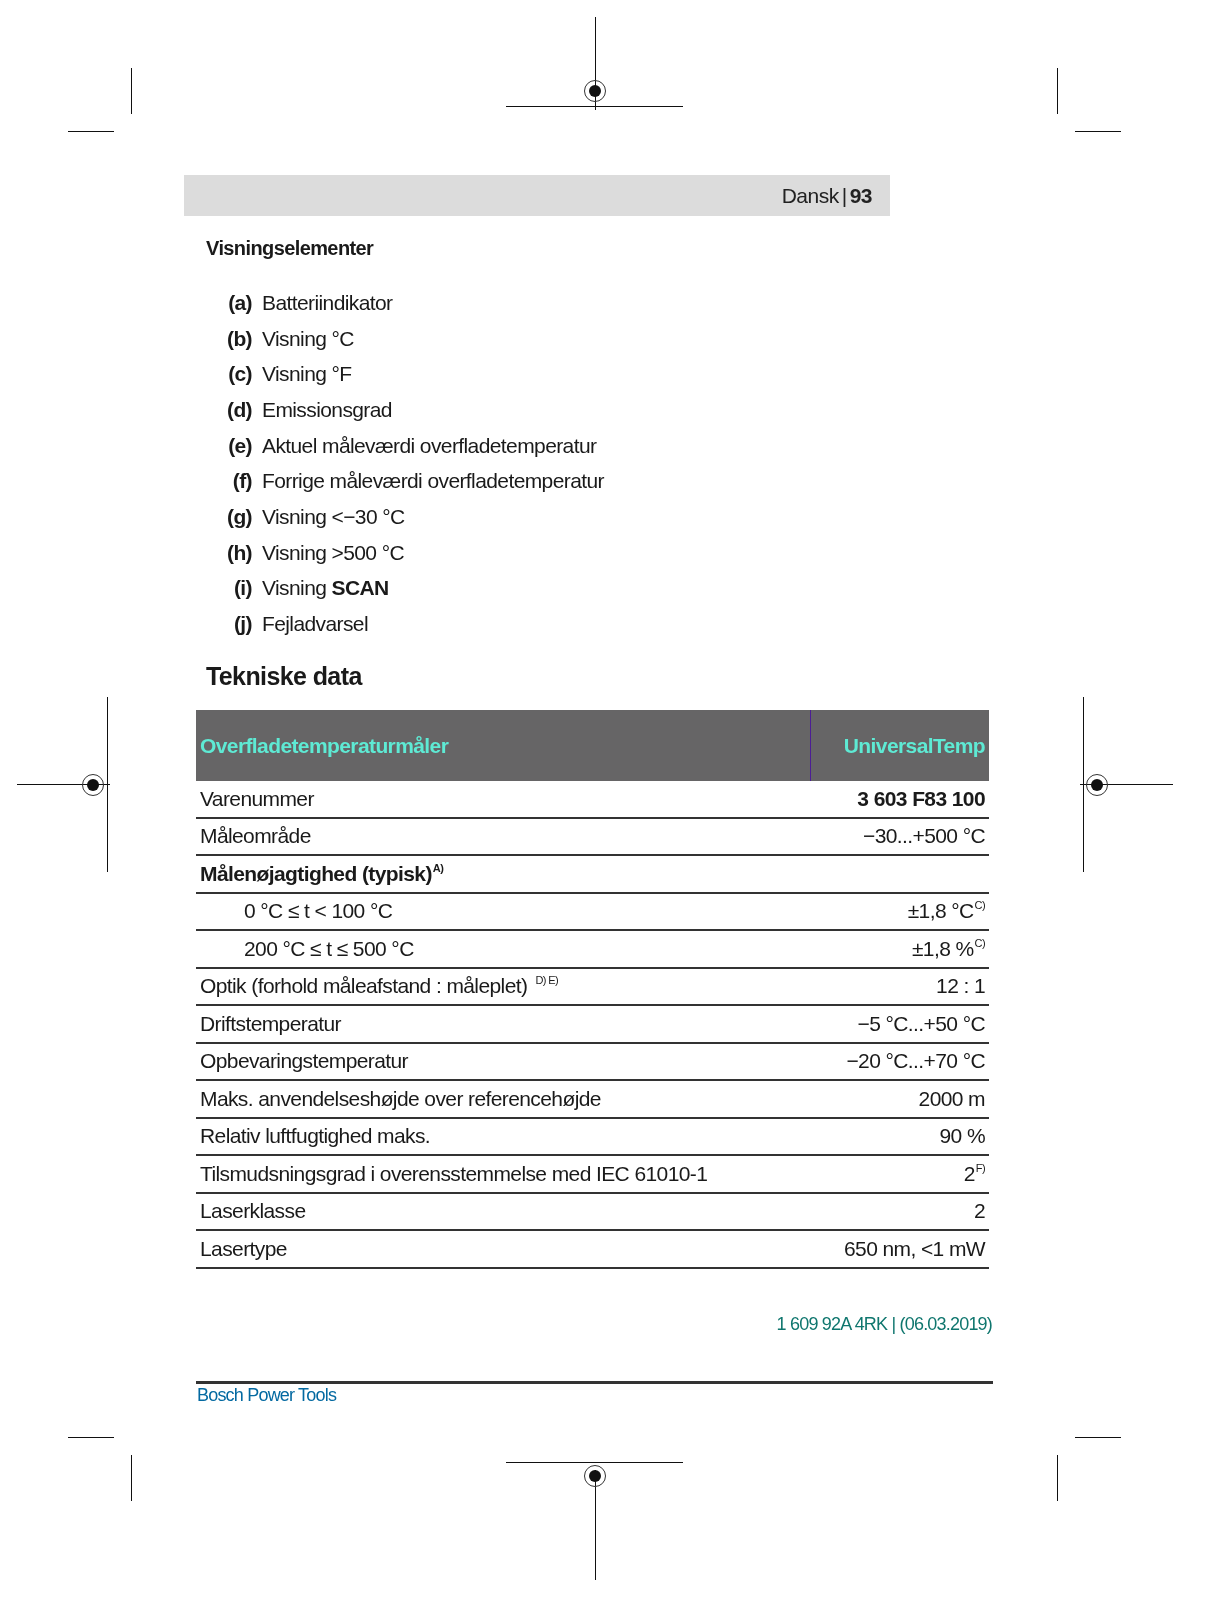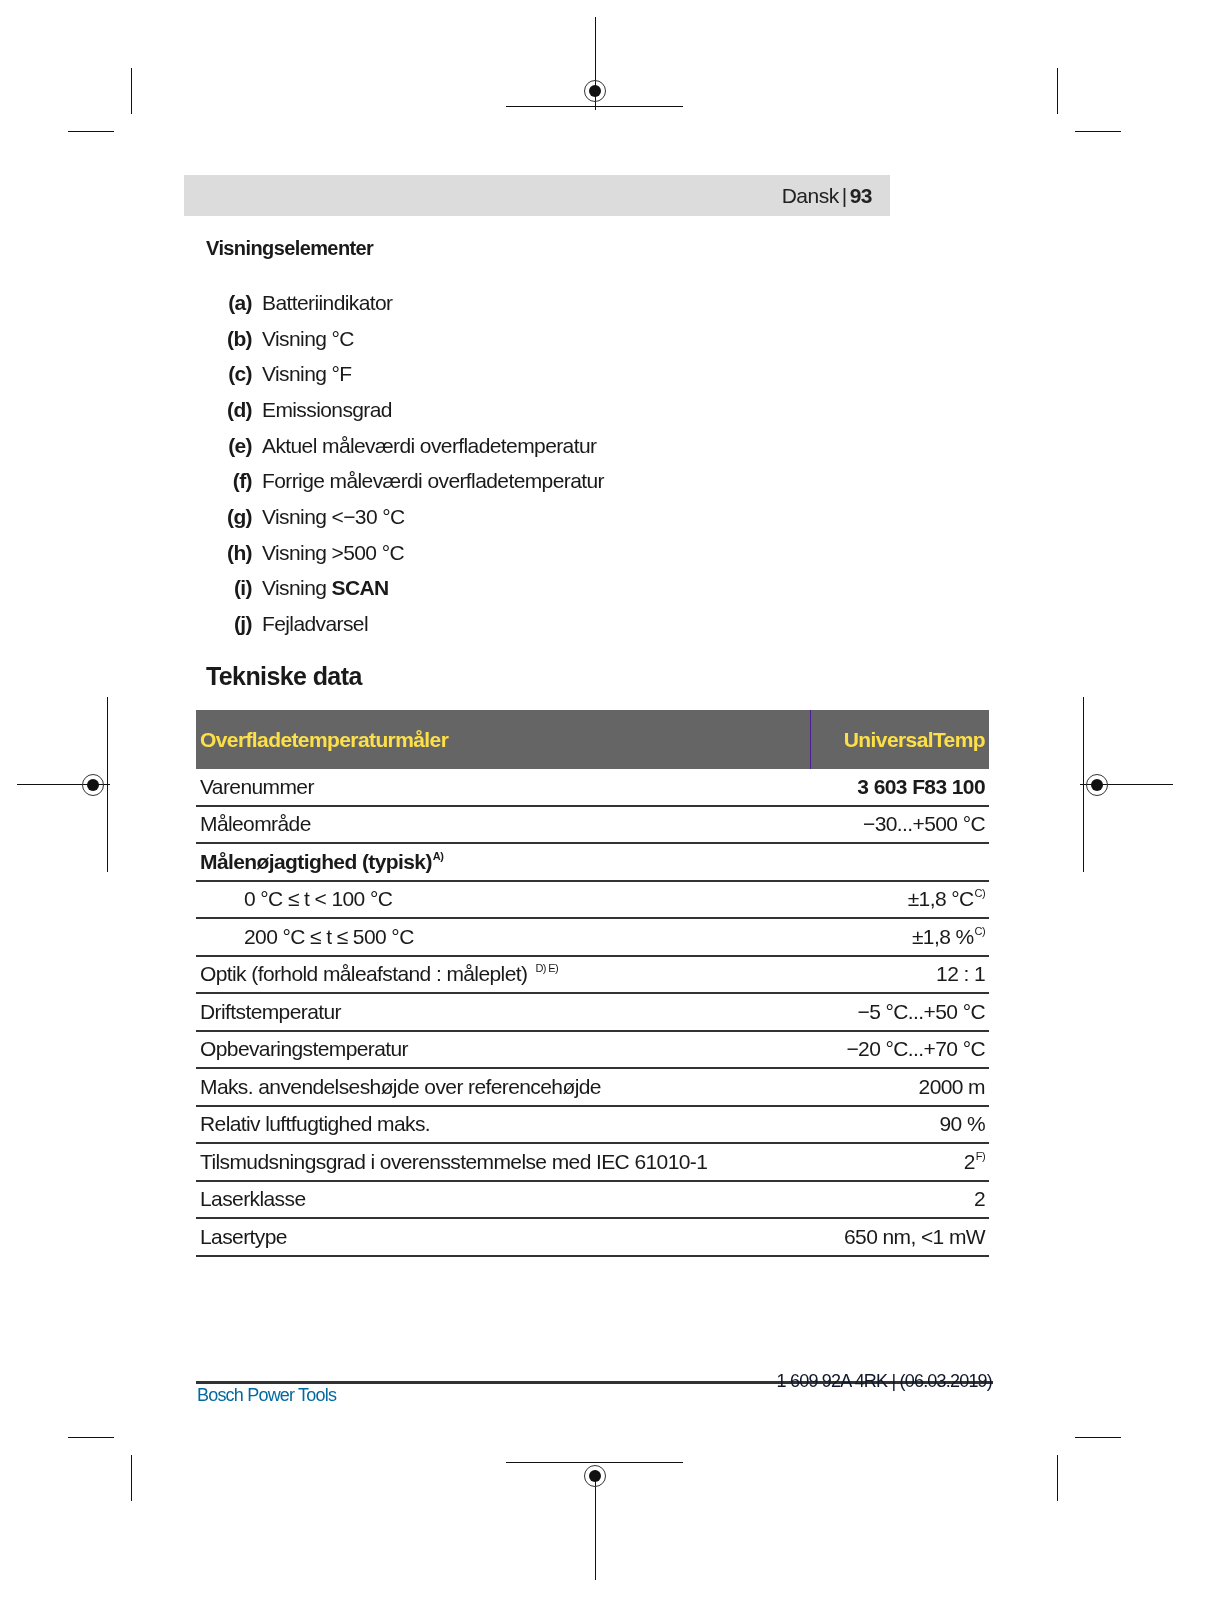--- a/index.html
+++ b/index.html
@@ -21,32 +21,32 @@
     .t1 { top: 237px; font-size: 20px; }
     .t2 { top: 662px; font-size: 25px; }
 
     .legend { position: absolute; left: 200px; top: 285px; margin: 0; padding: 0; list-style: none; }
     .legend li { height: 35.7px; display: flex; align-items: center; font-size: 21px; letter-spacing: -0.6px; }
     .legend .key { width: 52px; text-align: right; font-weight: bold; padding-right: 10px; }
     .legend .bold { font-weight: bold; }
 
     
     .spec { position: absolute; left: 196px; top: 710px; width: 793px; border-collapse: collapse; font-size: 21px; letter-spacing: -0.6px; }
-    .spec th { background: #666566; color: #fde047; font-weight: bold; height: 35px; padding: 12px 4px; text-align: left; }
+    .spec th { background: #666566; color: #5eead4; font-weight: bold; height: 35px; padding: 18px 4px; text-align: left; }
     .spec th.val { text-align: right; border-left: 1px solid #4c1d95; }
     .spec td { height: 35.5px; padding: 0 4px; border-bottom: 2px solid #333; }
     .spec td.val { text-align: right; }
     .spec tr.indent td.lbl { padding-left: 48px; }
     .spec tr.bold td.lbl { font-weight: bold; }
     .spec td.val.bold { font-weight: bold; }
     sup { font-size: 11px; vertical-align: 9px; margin-left: 1px; }
 
     .footer-line { position: absolute; left: 196px; top: 1381px; width: 797px; height: 3px; background: #333; }
     .footer-left { position: absolute; left: 197px; top: 1385px; font-size: 18px; letter-spacing: -0.8px; color: #0369a1; }
-    .footer-right { position: absolute; right: 222px; top: 1371px; font-size: 18px; letter-spacing: -0.8px; color: #0f172a; }
+    .footer-right { position: absolute; right: 222px; top: 1314px; font-size: 18px; letter-spacing: -0.8px; color: #0f766e; }
   </style>
 </head>
 <body>
 
 <div class="mark" style="left:131px;top:68px;width:1px;height:46px;"></div>
 <div class="mark" style="left:68px;top:131px;width:46px;height:1px;"></div>
 <div class="mark" style="left:1057px;top:68px;width:1px;height:46px;"></div>
 <div class="mark" style="left:1075px;top:131px;width:46px;height:1px;"></div>
 <div class="mark" style="left:131px;top:1455px;width:1px;height:46px;"></div>
 <div class="mark" style="left:68px;top:1437px;width:46px;height:1px;"></div>

